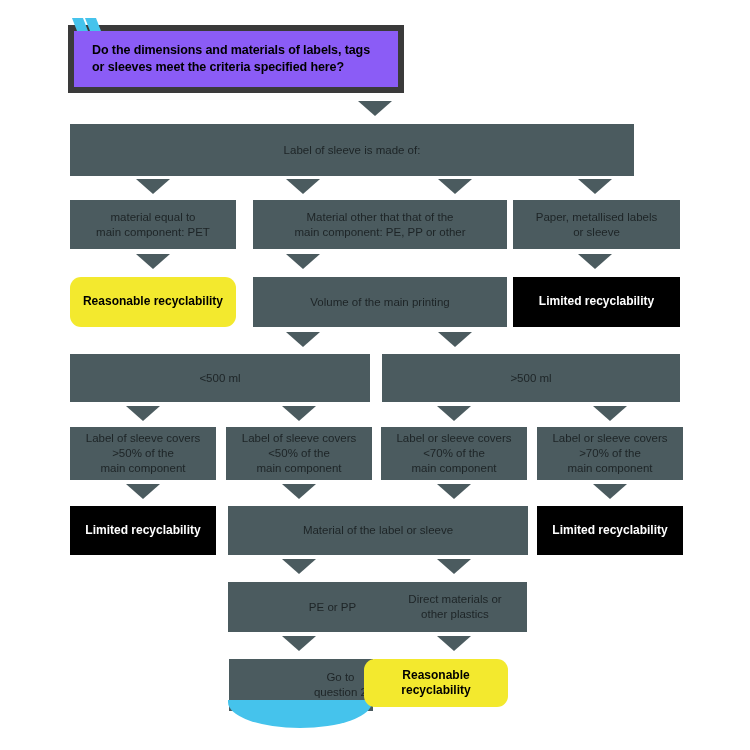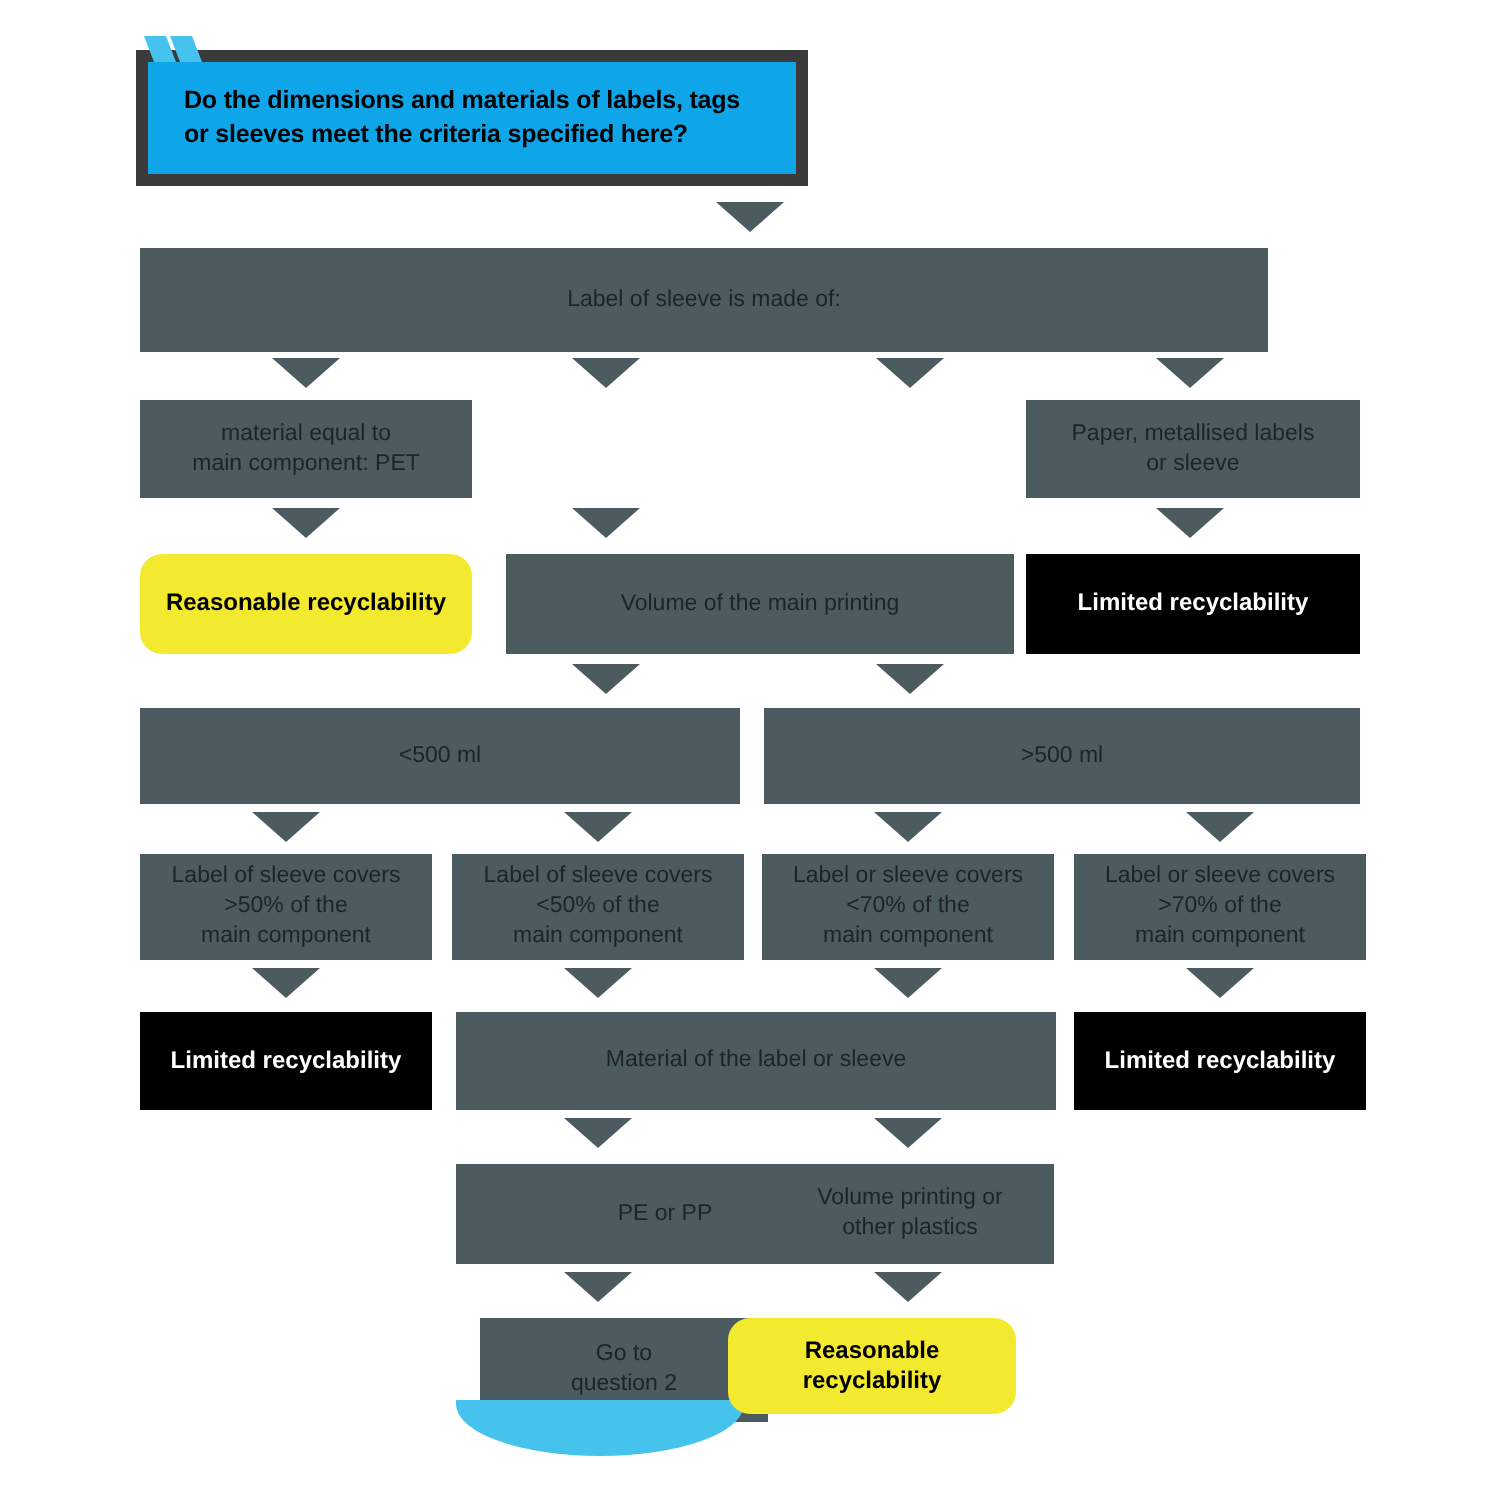--- a/index.html
+++ b/index.html
@@ -20,21 +20,21 @@
     height: 750px;
   }
 
   
   .header-box {
     position: absolute;
     left: 68px;
     top: 25px;
     width: 336px;
     height: 68px;
-    background: #0ea5e9;
+    background: #8b5cf6;
     border: 6px solid #3a3a3a;
     box-sizing: border-box;
     display: flex;
     align-items: center;
   }
   .header-text {
     font-size: 12.5px;
     font-weight: bold;
     color: #000000;
     line-height: 1.35;
@@ -116,20 +116,26 @@
   <div class="arrow" style="left:286px; top:179px;"></div>
   <div class="arrow" style="left:438px; top:179px;"></div>
   <div class="arrow" style="left:578px; top:179px;"></div>
 
   <div class="box grey" style="left:70px; top:200px; width:166px; height:49px;">
     <span class="label">
       <span>material equal to</span><br>
       <span>main component: PET</span>
     </span>
   </div>
+  <div class="box grey" style="left:253px; top:200px; width:254px; height:49px;">
+    <span class="label">
+      <span>Material other that that of the</span><br>
+      <span>main component: PE, PP or other</span>
+    </span>
+  </div>
   <div class="box grey" style="left:513px; top:200px; width:167px; height:49px;">
     <span class="label">
       <span>Paper, metallised labels</span><br>
       <span>or sleeve</span>
     </span>
   </div>
 
   <div class="arrow" style="left:136px; top:254px;"></div>
   <div class="arrow" style="left:286px; top:254px;"></div>
   <div class="arrow" style="left:578px; top:254px;"></div>
@@ -204,29 +210,29 @@
   </div>
 
   <div class="arrow" style="left:282px; top:559px;"></div>
   <div class="arrow" style="left:437px; top:559px;"></div>
 
   <div class="box grey" style="left:228px; top:582px; width:164px; height:50px;padding-left:45px;">
     <span class="label">PE or PP</span>
   </div>
   <div class="box grey" style="left:383px; top:582px; width:144px; height:50px;">
     <span class="label">
-      <span>Volume printing or</span><br>
+      <span>Direct materials or</span><br>
       <span>other plastics</span>
     </span>
   </div>
 
   <div class="arrow" style="left:282px; top:636px;"></div>
   <div class="arrow" style="left:437px; top:636px;"></div>
 
-  <div class="box grey" style="left:240px; top:659px; width:144px; height:52px;">
+  <div class="box grey" style="left:229px; top:659px; width:144px; height:52px;justify-content:flex-end;">
     <span class="label">
       <span>Go to</span><br>
       <span>question 2</span>
     </span>
   </div>
   <div class="cyan-ribbon"></div>
   <div class="box yellow" style="left:364px; top:659px; width:144px; height:48px;">
     <span class="label">
       <span>Reasonable</span><br>
       <span>recyclability</span>

